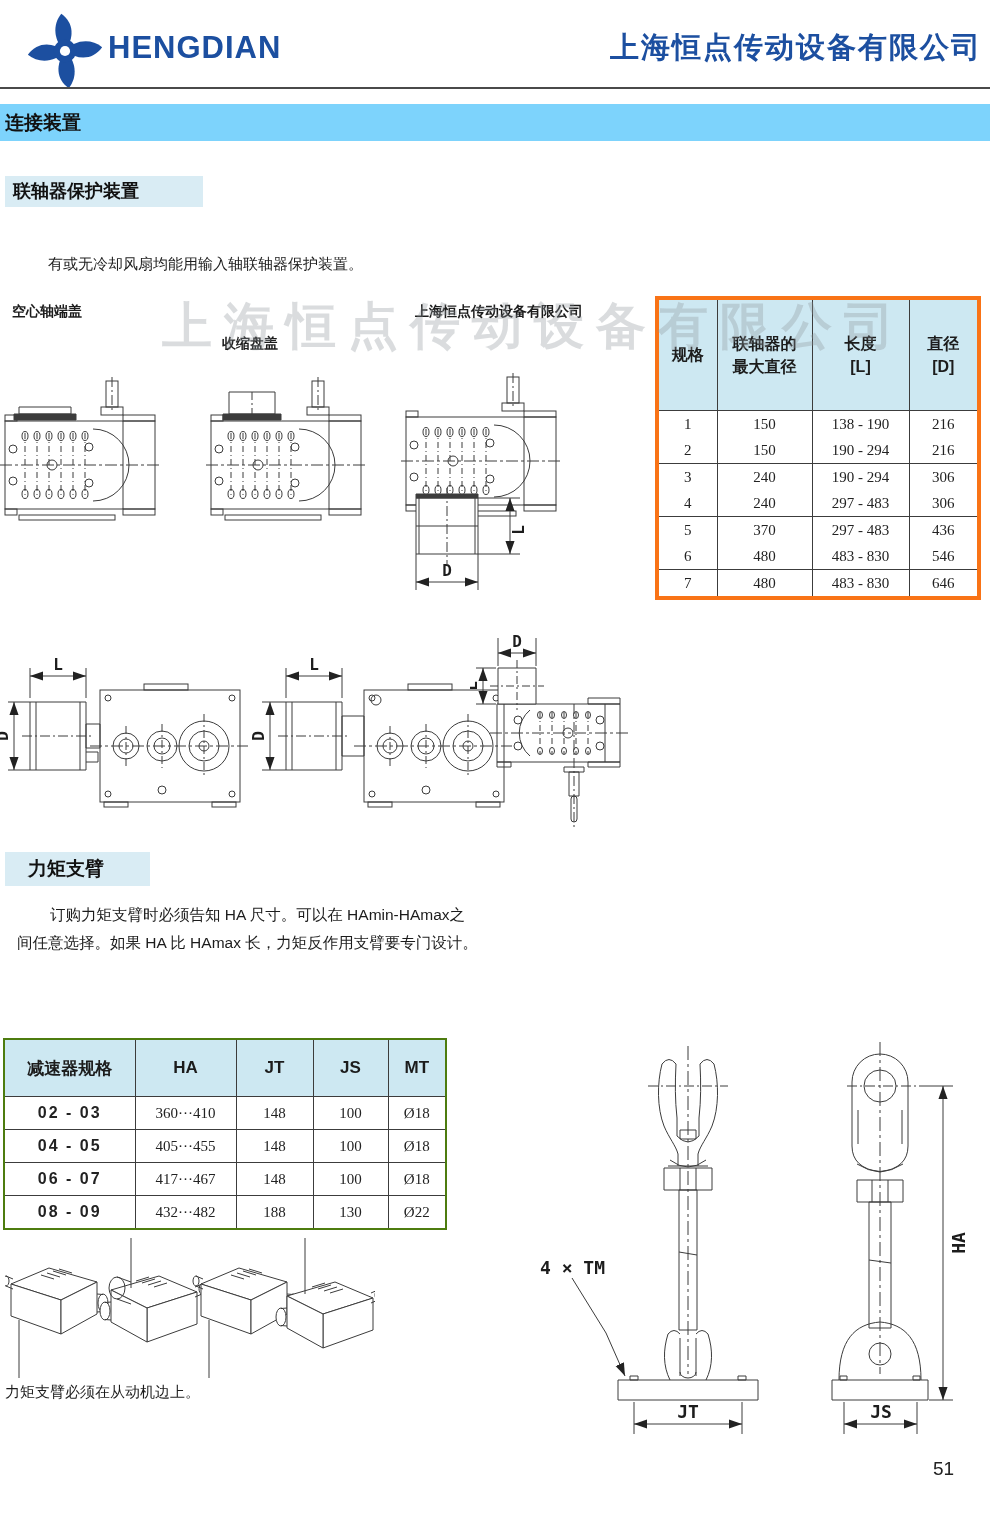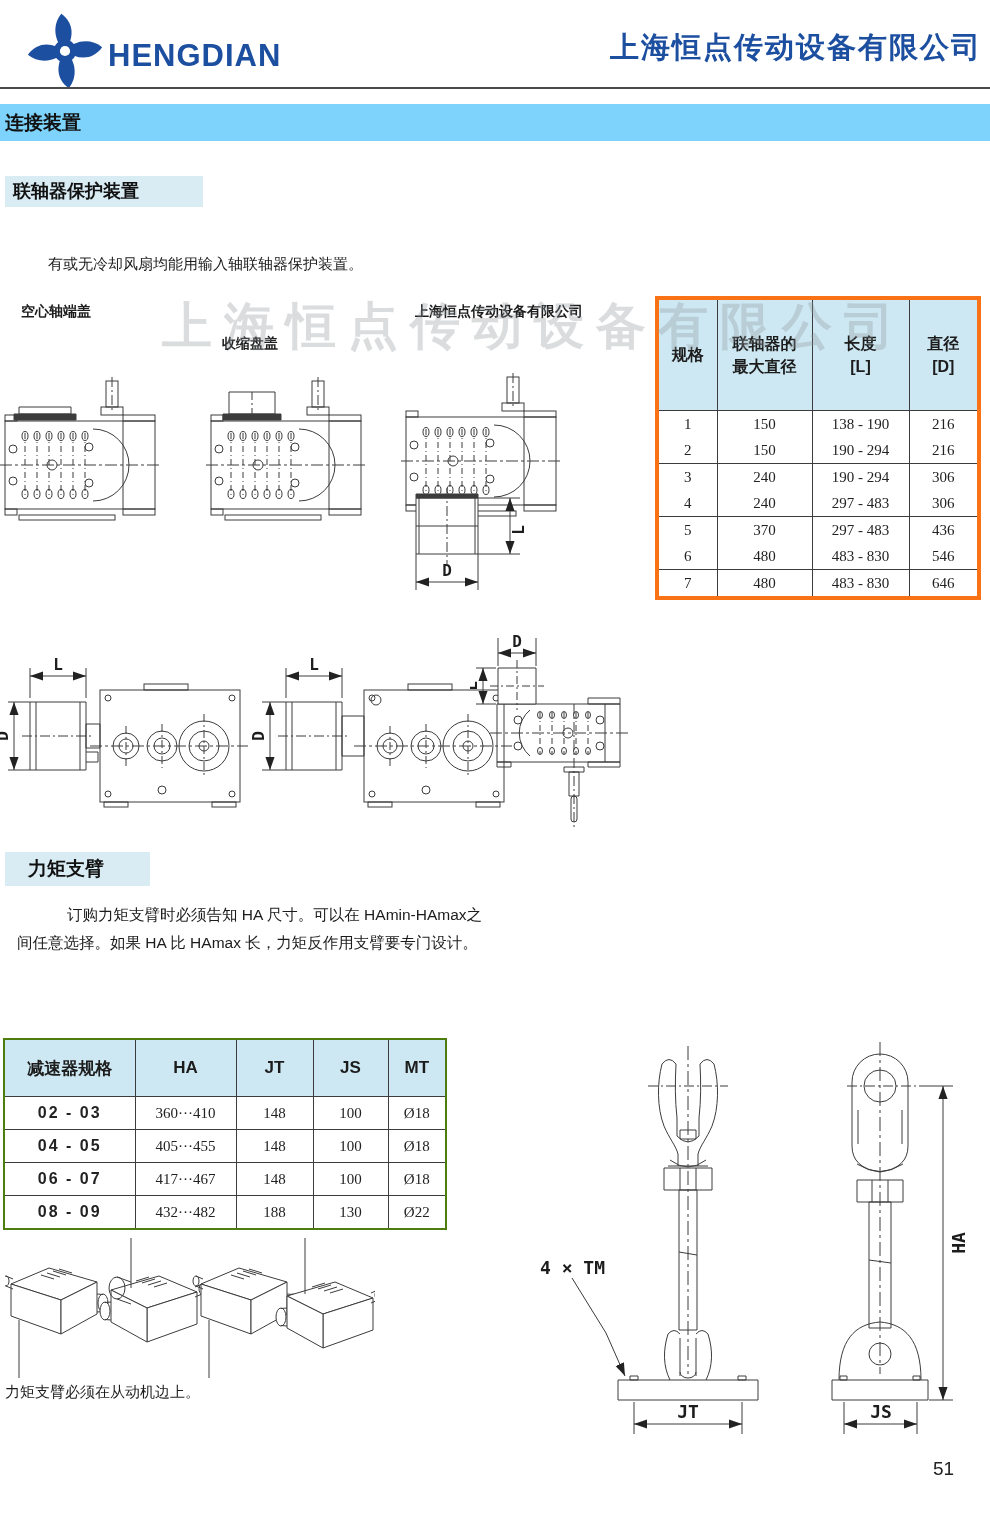--- a/index.html
+++ b/index.html
@@ -1,20 +1,20 @@
 <!DOCTYPE html>
 <html><head>
 <meta charset="utf-8">
 <style>
   html,body{margin:0;padding:0;background:#fff;}
   .page{position:relative;width:990px;height:1513px;background:#ffffff;overflow:hidden;
         font-family:"Liberation Sans",sans-serif;color:#1c1c1c;}
   
   .logo-icon{position:absolute;left:26px;top:12px;}
-  .logo-text{position:absolute;left:108px;top:38px;font-size:31px;font-weight:700;color:#1c4fa0;letter-spacing:1px;}
+  .logo-text{position:absolute;left:108px;top:30px;font-size:31px;font-weight:700;color:#1c4fa0;letter-spacing:1px;}
   .company{position:absolute;right:8px;top:28px;font-family:"Liberation Serif",serif;
            font-size:29px;font-weight:700;color:#1c4fa0;letter-spacing:2px;}
   .header-rule{position:absolute;left:0;top:87px;width:990px;height:2px;background:#4a4a4a;}
   .band{position:absolute;left:0;top:104px;width:990px;height:37px;background:#7dd3fc;}
   .band-title{position:absolute;left:5px;top:0;line-height:37px;font-size:19px;font-weight:700;color:#111;}
   .sub-box{position:absolute;background:#d9ecf4;font-weight:700;color:#111;}
   .sub1{left:5px;top:176px;width:190px;height:31px;line-height:31px;padding-left:8px;font-size:18px;}
   .sub2{left:5px;top:852px;width:122px;height:34px;line-height:34px;padding-left:23px;font-size:19px;}
   .intro{position:absolute;left:48px;top:255px;font-size:15px;}
   .dlabel{position:absolute;top:303px;font-size:14px;font-weight:600;}
@@ -141,21 +141,21 @@
   <div class="company">上海恒点传动设备有限公司</div>
   <div class="header-rule"></div>
 
   <div class="band">
     <div class="band-title">连接装置</div>
   </div>
 
   <div class="sub-box sub1">联轴器保护装置</div>
   <div class="intro">有或无冷却风扇均能用输入轴联轴器保护装置。</div>
 
-  <div class="dlabel" style="left:21px;text-align:center;">空心轴端盖</div>
+  <div class="dlabel" style="left:12px;text-align:center;">空心轴端盖</div>
   <div class="dlabel" style="left:222px;margin-top:32px;">收缩盘盖</div>
   <div class="dlabel" style="left:415px;">上海恒点传动设备有限公司</div>
 
   <svg class="drw" style="left:0;top:372px" width="170" height="152" viewBox="0 0 170 152">
     <use href="#gtop" x="5" y="5"></use>
     <g stroke="#3c3c3c" fill="none">
       <rect x="19" y="35" width="52" height="7"></rect>
       <rect x="14" y="42" width="62" height="6" fill="#3c3c3c"></rect>
     </g>
   </svg>
@@ -349,21 +349,21 @@
       <tr>
           <td>7</td>
           <td>480</td>
           <td>483 - 830</td>
           <td>646</td>
         </tr>
     </tbody>
   </table>
 
   <div class="sub-box sub2">力矩支臂</div>
-  <div class="para-line" style="left:67px;top:905px">订购力矩支臂时必须告知 HA 尺寸。可以在 HAmin-HAmax之</div>
+  <div class="para-line" style="left:50px;top:905px">订购力矩支臂时必须告知 HA 尺寸。可以在 HAmin-HAmax之</div>
   <div class="para-line" style="left:17px;top:933px">间任意选择。如果 HA 比 HAmax  长，力矩反作用支臂要专门设计。</div>
 
   <table class="t2">
     <colgroup>
         <col style="width:131px">
         <col style="width:101px">
         <col style="width:77px">
         <col style="width:75px">
         <col style="width:58px">
       </colgroup>

